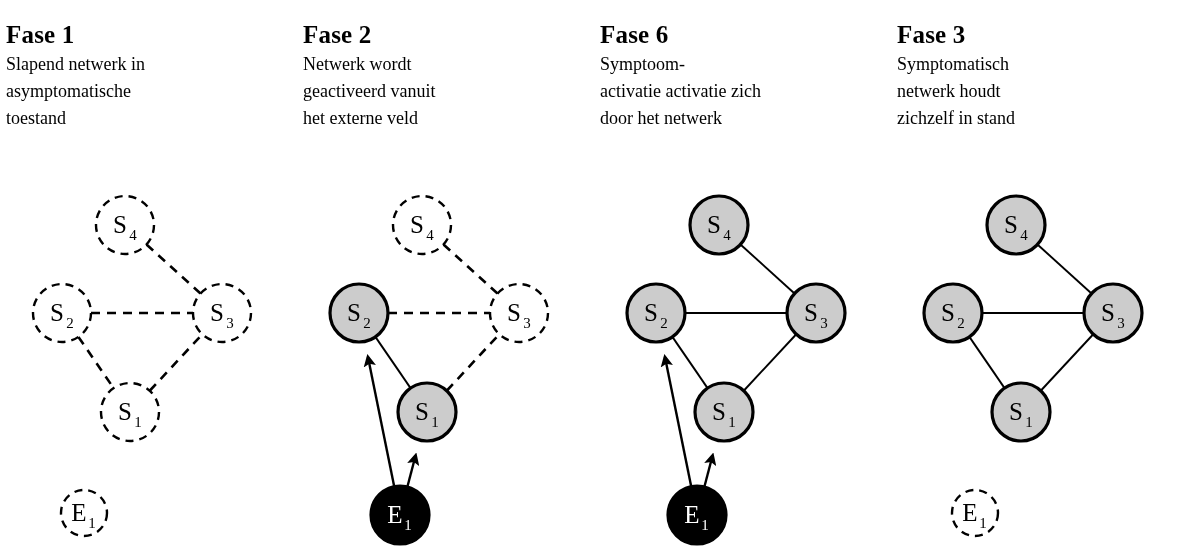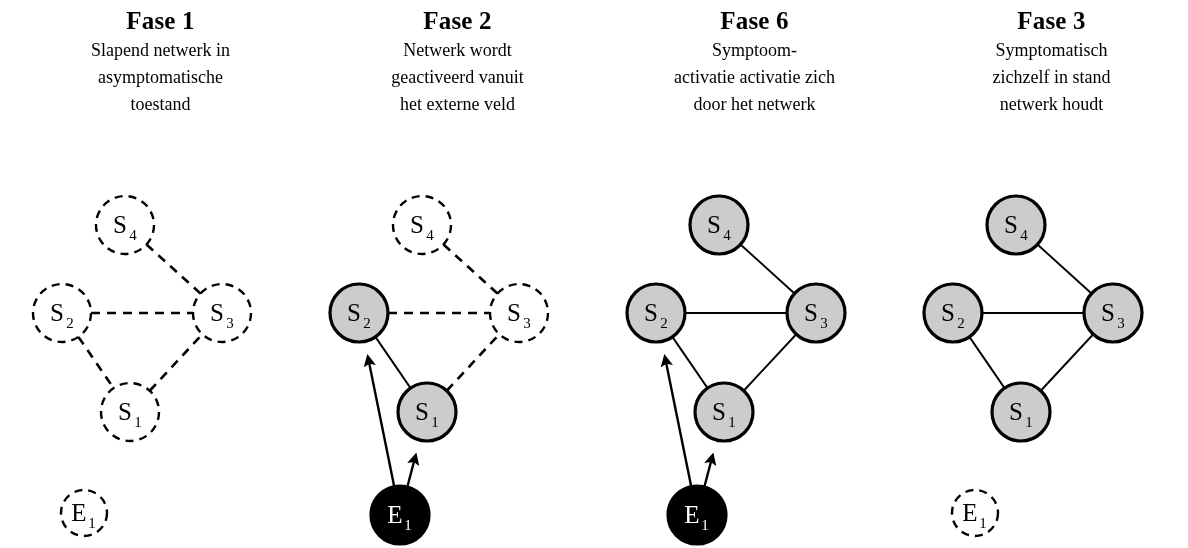--- a/index.html
+++ b/index.html
@@ -25,24 +25,22 @@
     position: relative;
     width: 297px;
     height: 548px;
     box-sizing: border-box;
   }
   .panel-header {
     position: absolute;
     top: 0;
     left: 0;
     width: 297px;
-    text-align: center;
-    padding: 2px 6px;
+    padding: 16px 6px;
     box-sizing: border-box;
-    margin-left: 12px;
   }
   .phase-title {
     font-size: 25px;
     font-weight: bold;
     line-height: 30px;
     margin: 4px 0 1px 0;
     letter-spacing: 0.2px;
   }
   .phase-sub {
     font-size: 18px;
@@ -222,22 +220,22 @@
             <text x="111" y="362" text-anchor="middle" class="node-sub inverted">1</text>
           </g>
         </svg>
       </div>
     </div>
     <div class="panel">
       <div class="panel-header">
         <div class="phase-title">Fase 3</div>
         <div class="phase-sub">
           <div>Symptomatisch</div>
+          <div>netwerk houdt</div>
           <div>zichzelf in stand</div>
-          <div>netwerk houdt</div>
         </div>
       </div>
       <div class="graph-area">
         <svg width="297" height="380" viewBox="0 0 297 380">
           <defs>
             <marker id="arrowhead-3" markerWidth="5.2" markerHeight="5.2" refX="3.9" refY="2.6" orient="auto" markerUnits="strokeWidth">
               <path d="M0,0 L5.2,2.6 L0,5.2 L1.1,2.6 Z" fill="#000000"></path>
             </marker>
           </defs>
           <line x1="146.47828932884184" y1="76.48545836018641" x2="200.52171067115816" y2="125.51454163981359" stroke="#000000" stroke-width="1.9" stroke-linecap="butt"></line>

